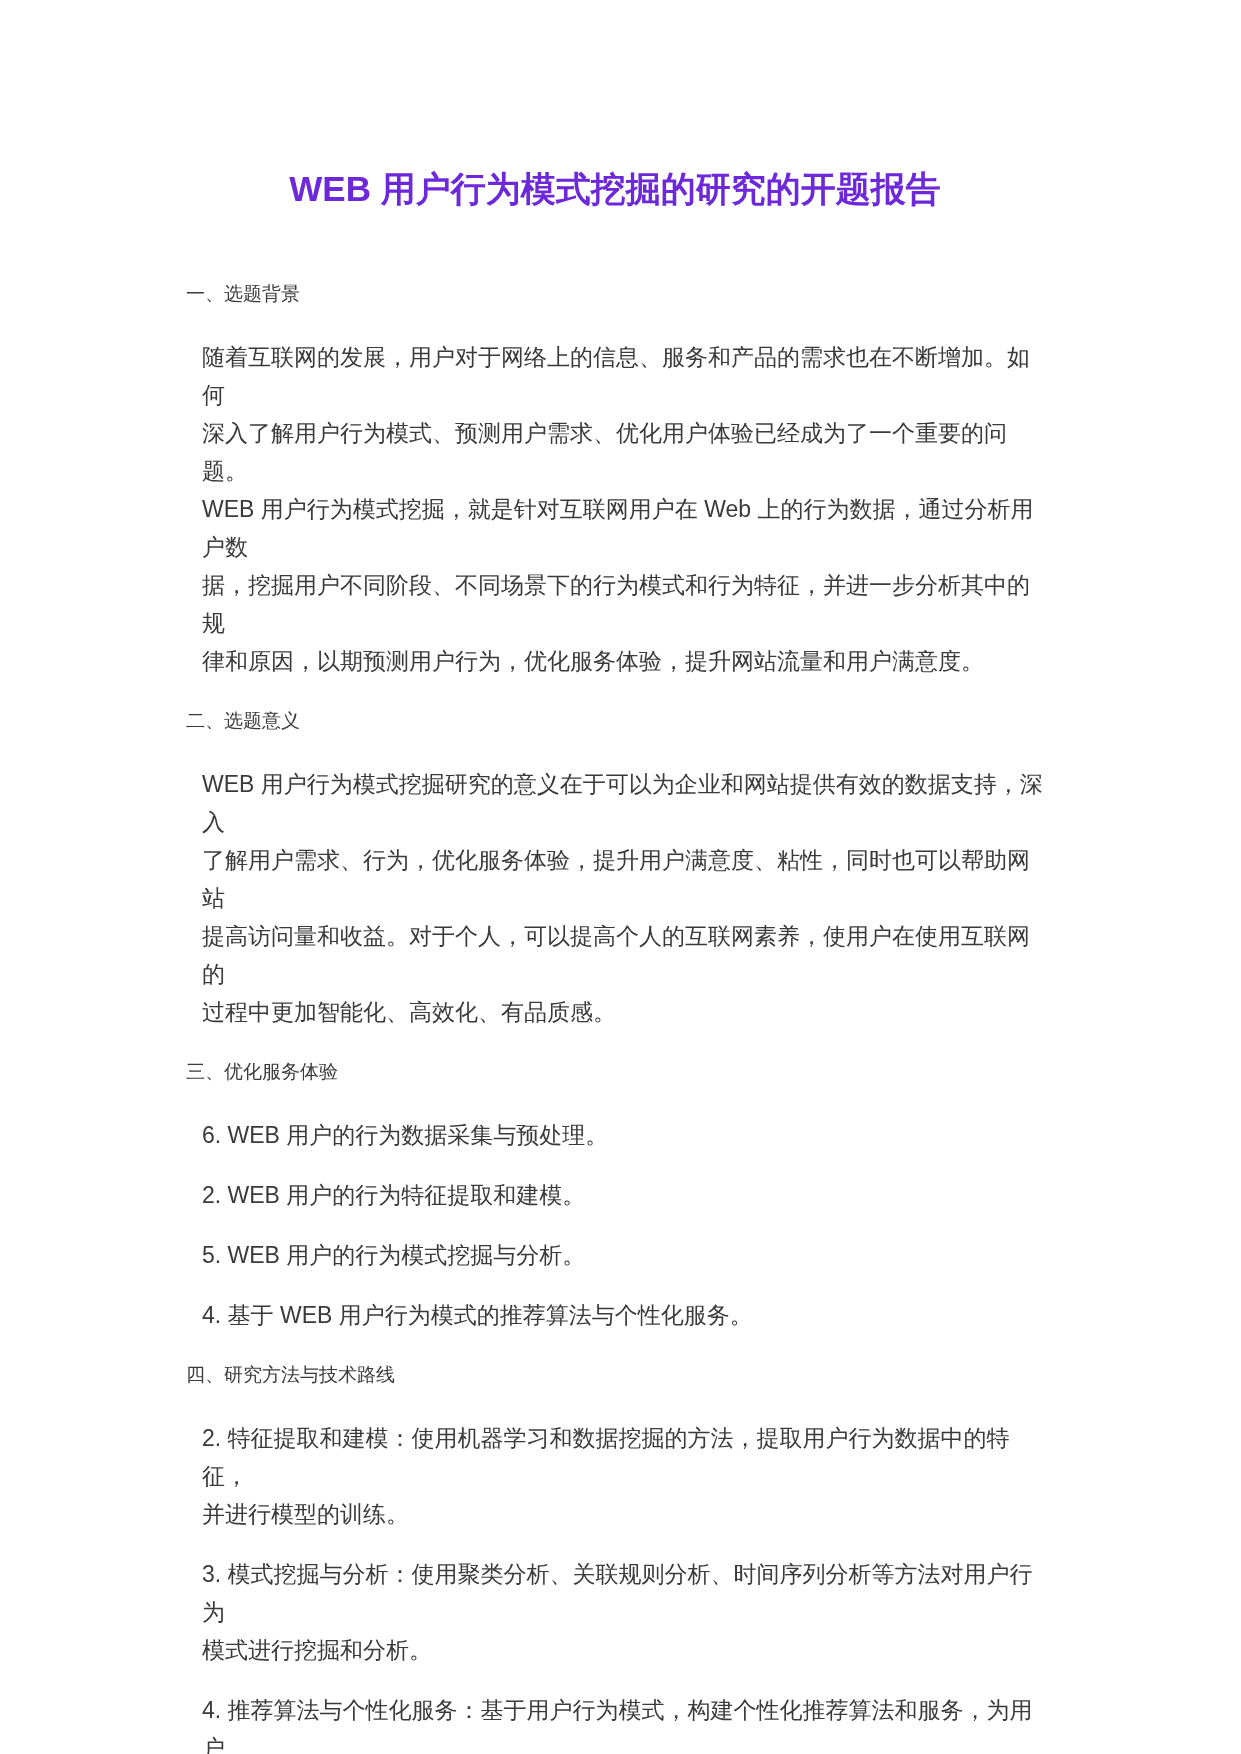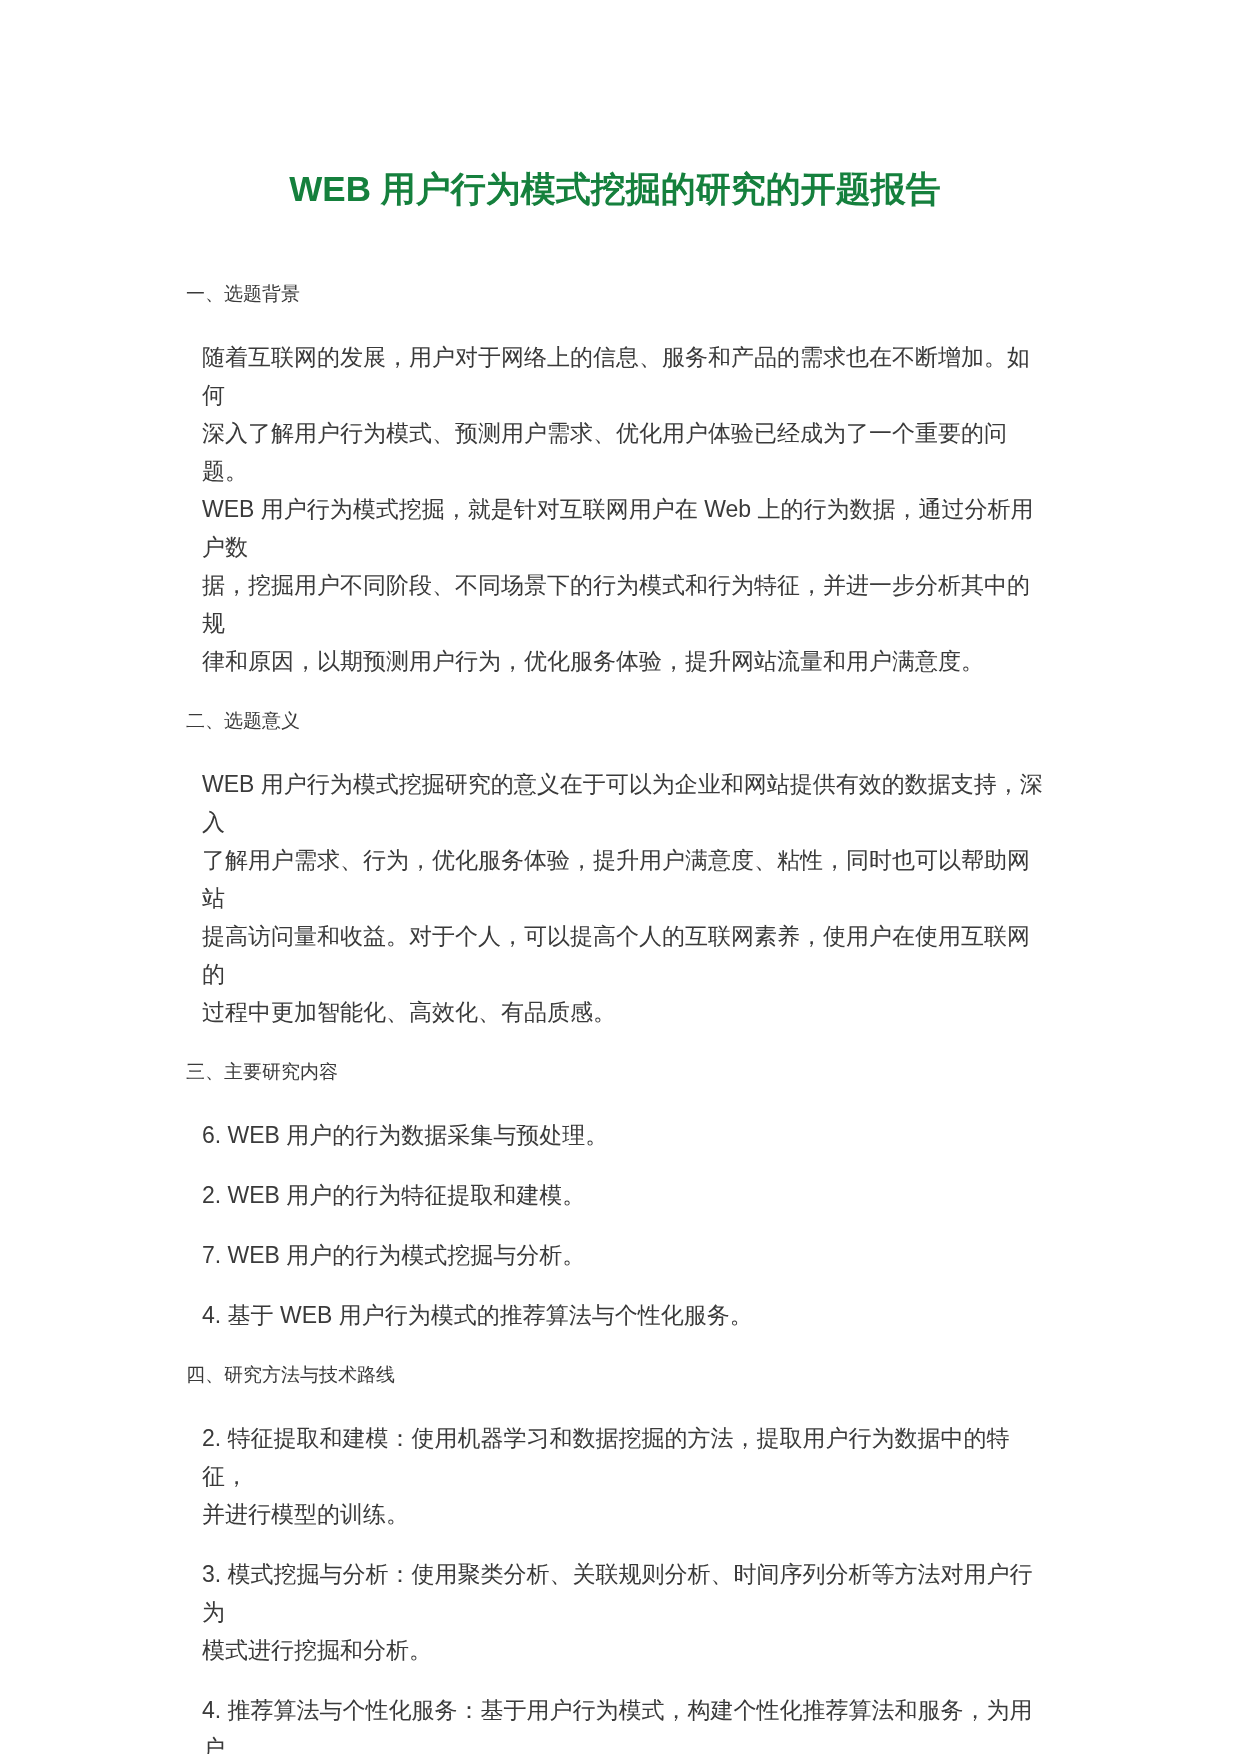--- a/index.html
+++ b/index.html
@@ -19,21 +19,21 @@
     left: 186px;
     top: 0;
     width: 858px;
     color: #3a3a3a;
   }
   .doc-title {
     font-size: 35px;
     font-weight: 700;
     line-height: 40px;
     text-align: center;
-    color: #15803d;
+    color: #6d28d9;
     margin: 169px 0 66px 0;
   }
   .sec-heading {
     font-size: 19px;
     font-weight: 400;
     line-height: 38px;
     margin: 0 0 25px 0;
   }
   .para {
     font-size: 23px;
@@ -61,24 +61,24 @@
 
   <div class="section">
     <h2 class="sec-heading">二、选题意义</h2>
     <p class="para">WEB 用户行为模式挖掘研究的意义在于可以为企业和网站提供有效的数据支持，深入
 了解用户需求、行为，优化服务体验，提升用户满意度、粘性，同时也可以帮助网站
 提高访问量和收益。对于个人，可以提高个人的互联网素养，使用户在使用互联网的
 过程中更加智能化、高效化、有品质感。</p>
   </div>
 
   <div class="section">
-    <h2 class="sec-heading">三、主要研究内容</h2>
+    <h2 class="sec-heading">三、优化服务体验</h2>
     <p class="para">6. WEB 用户的行为数据采集与预处理。</p>
     <p class="para">2. WEB 用户的行为特征提取和建模。</p>
-    <p class="para">7. WEB 用户的行为模式挖掘与分析。</p>
+    <p class="para">5. WEB 用户的行为模式挖掘与分析。</p>
     <p class="para">4. 基于 WEB 用户行为模式的推荐算法与个性化服务。</p>
   </div>
 
   <div class="section">
     <h2 class="sec-heading">四、研究方法与技术路线</h2>
     <p class="para">2. 特征提取和建模：使用机器学习和数据挖掘的方法，提取用户行为数据中的特征，
 并进行模型的训练。</p>
     <p class="para">3. 模式挖掘与分析：使用聚类分析、关联规则分析、时间序列分析等方法对用户行为
 模式进行挖掘和分析。</p>
     <p class="para">4. 推荐算法与个性化服务：基于用户行为模式，构建个性化推荐算法和服务，为用户

